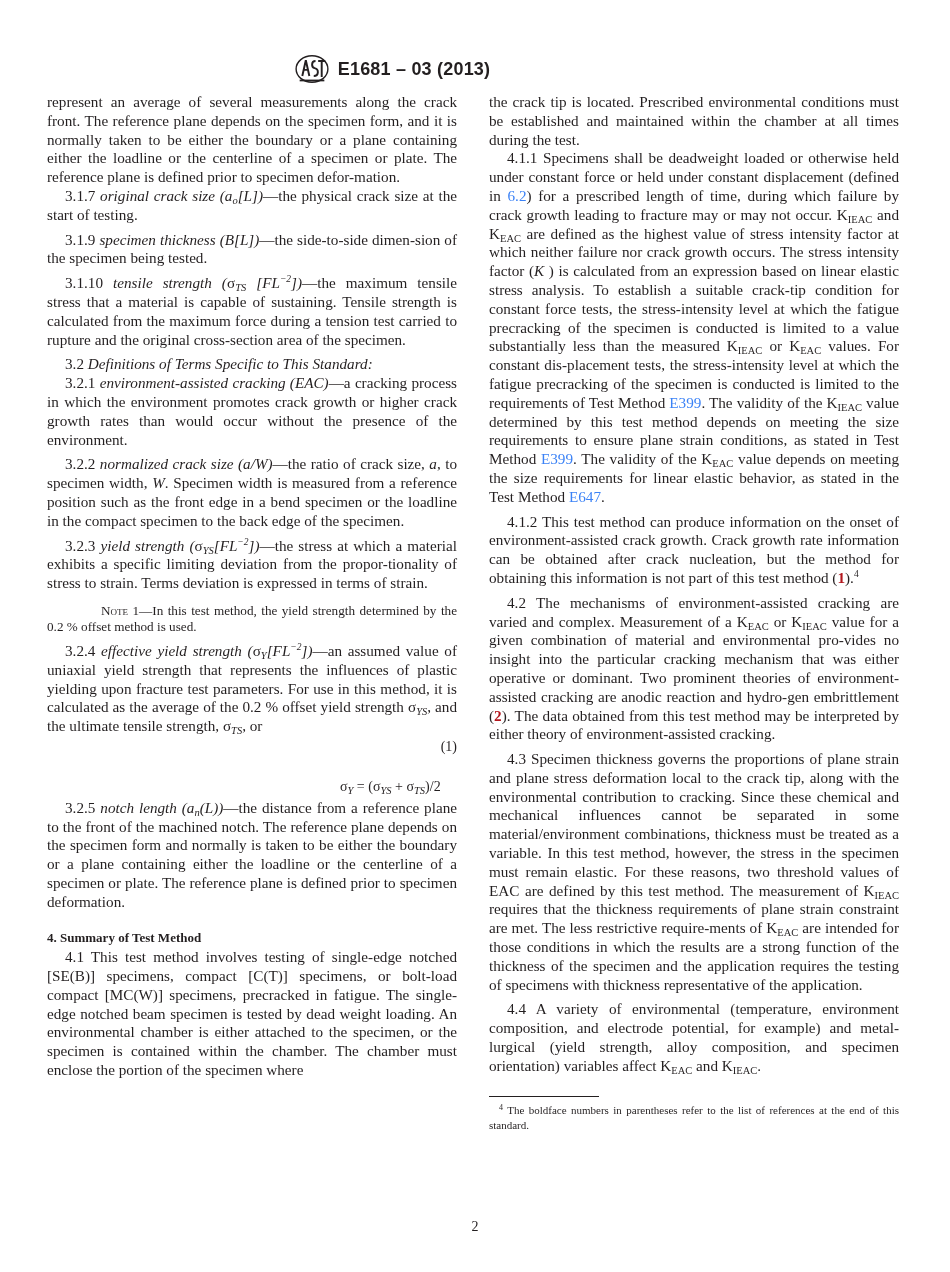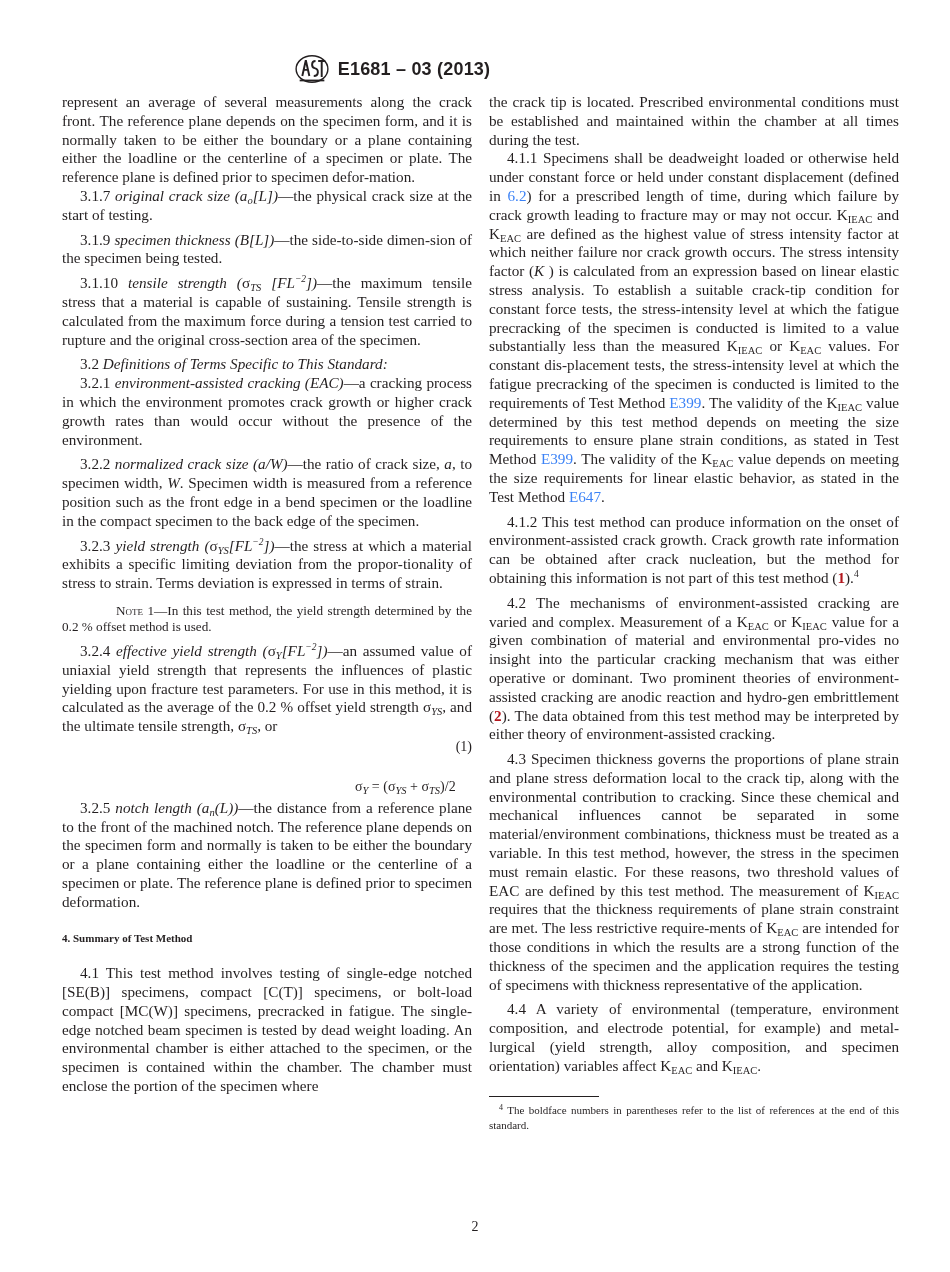--- a/index.html
+++ b/index.html
@@ -5,30 +5,30 @@
   html, body { margin: 0; padding: 0; background: #ffffff; }
   body { width: 950px; height: 1272px; position: relative; overflow: hidden;
          font-family: "Liberation Serif", "DejaVu Serif", serif; color: #231f20; }
   .header { position: absolute; top: 52px; left: 0; width: 784px; height: 34px;
             display: flex; justify-content: center; align-items: center; gap: 8px; }
   .logo { width: 36px; height: 30px; }
   .doc-id { font-family: "Liberation Sans", "DejaVu Sans", sans-serif; font-weight: bold;
             font-size: 18px; letter-spacing: 0.2px; color: #231f20; }
   .col { position: absolute; top: 93px; width: 410px; font-size: 15.2px; line-height: 18.8px;
          text-align: justify; hyphens: manual; }
-  .col.left { left: 62px; }
+  .col.left { left: 47px; }
   .col.right { left: 489px; }
   .p { margin: 0 0 6px 0; text-indent: 0; }
   .p.indent { text-indent: 18px; }
   .p.tight { margin-bottom: 0; }
   .p.note { font-size: 13.2px; line-height: 16.5px; margin: 10px 0 6px 0; }
   .note-label { font-variant: small-caps; margin-left: 36px; }
   .eq { display: flex; justify-content: space-between; margin: 2px 0 2px 0; font-size: 14px; }
   .eq .eq-body { flex: 1; text-align: right; padding-left: 40px; margin-top: 40px; }
-  .heading { font-weight: bold; font-size: 11px; margin: 18px 0 16px 0; text-align: left; }
+  .heading { font-weight: bold; font-size: 13px; margin: 18px 0 0 0; text-align: left; }
   .i { font-style: italic; }
   .b { font-weight: bold; }
   .link { color: #3b82f6; text-decoration: none; }
   .link.b { color: #b3161d; }
   sub { font-size: 10.5px; vertical-align: -3px; line-height: 0; }
   sup { font-size: 9.5px; vertical-align: 6px; line-height: 0; }
   .footnote-rule { width: 110px; height: 0; border-top: 1px solid #231f20; margin: 20px 0 6px 0; }
   .footnote { font-size: 11px; line-height: 15px; text-indent: 10px; margin: 0; }
   .footnote sup { font-size: 8px; vertical-align: 4px; }
   .page-number { position: absolute; top: 1219px; left: 0; width: 950px; text-align: center;

